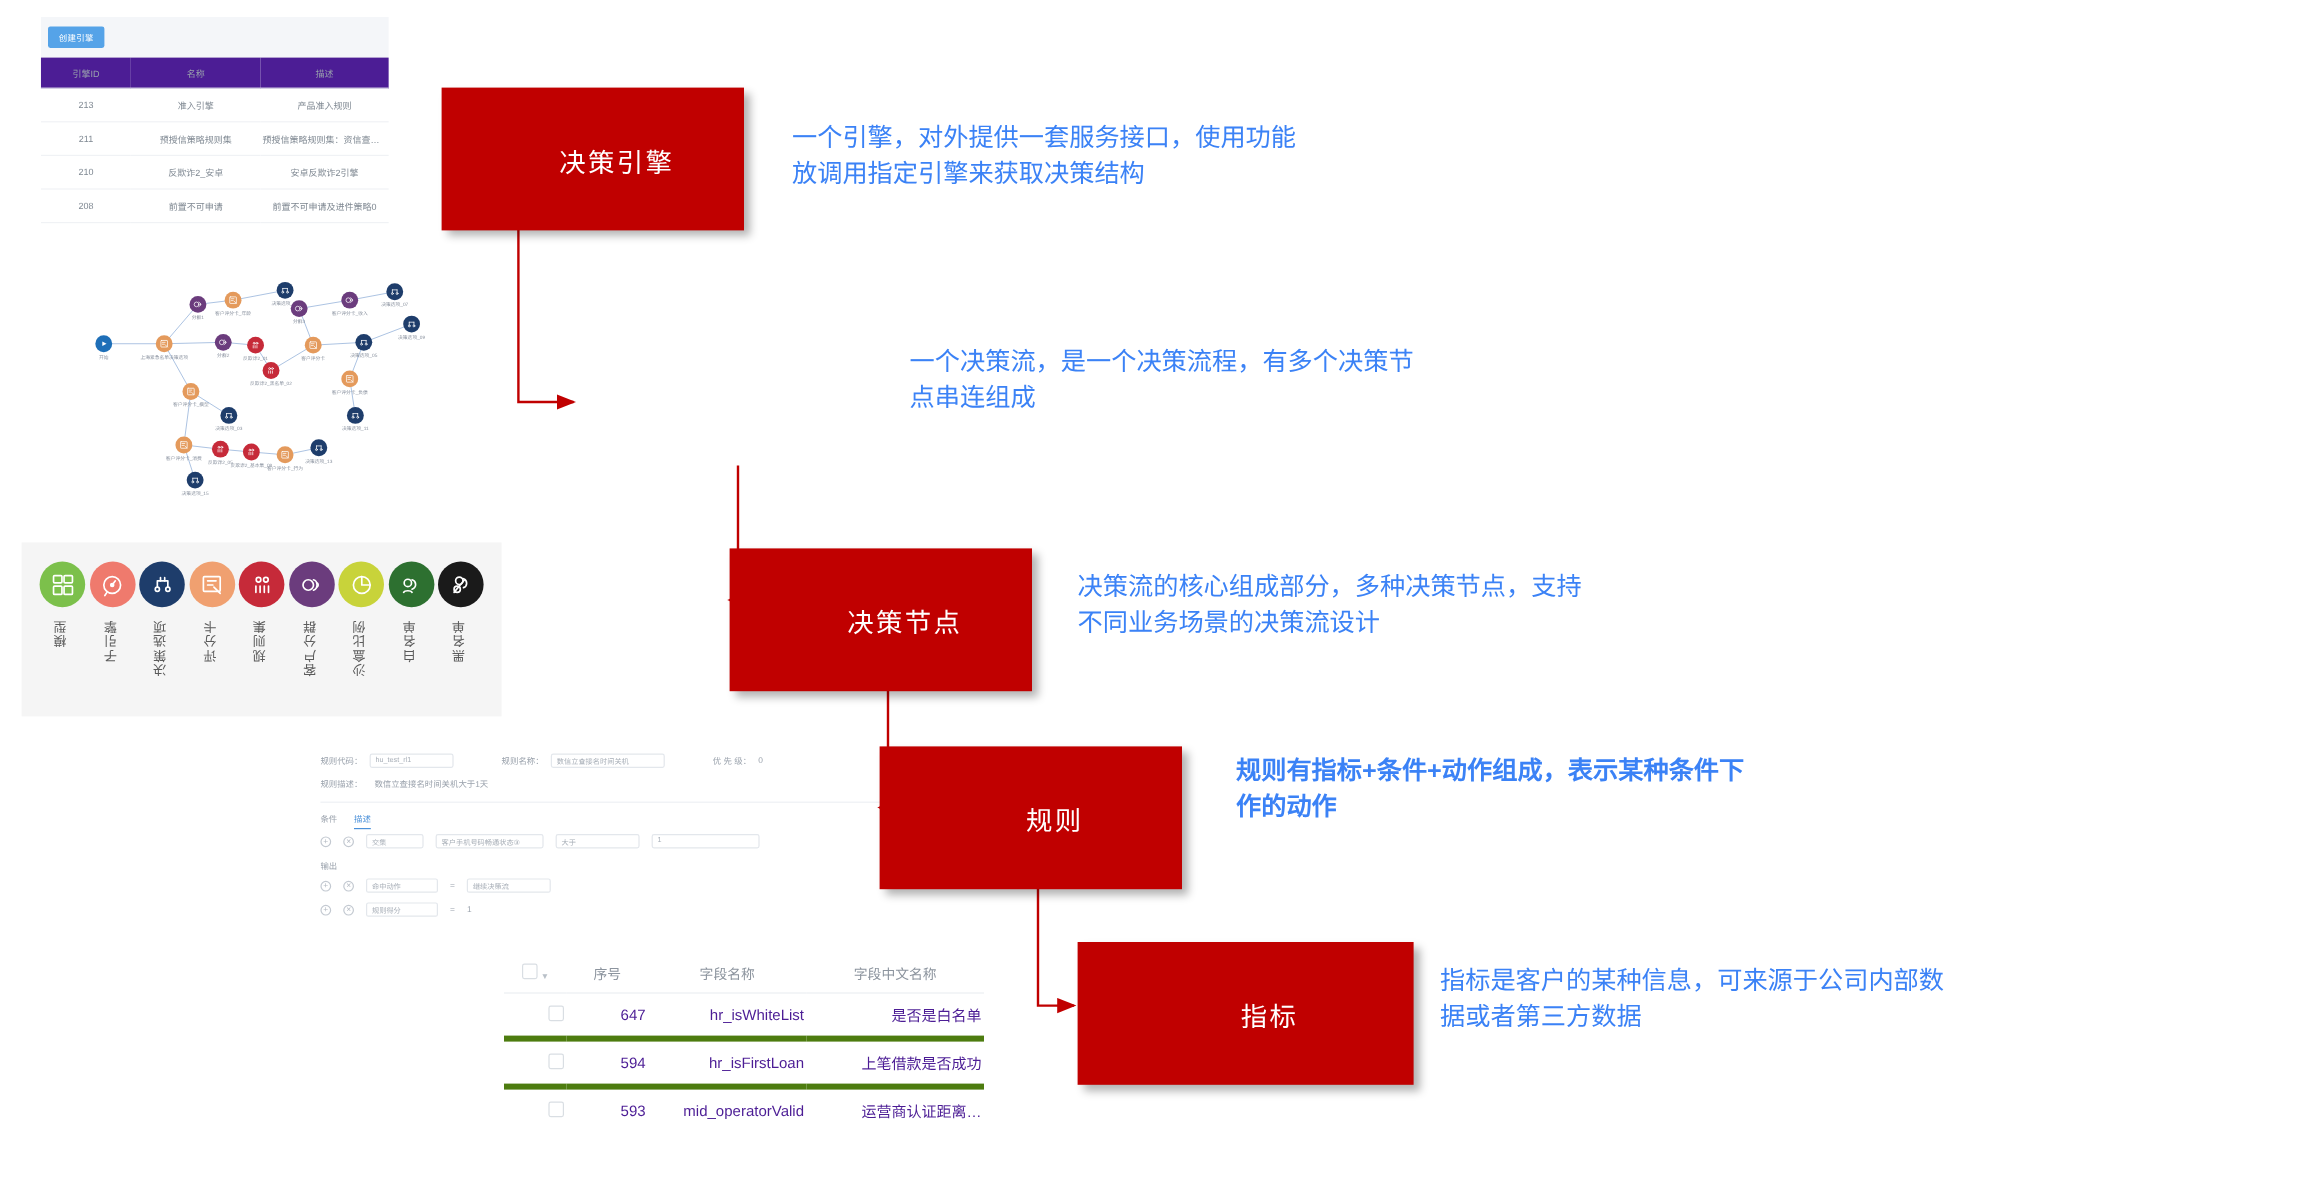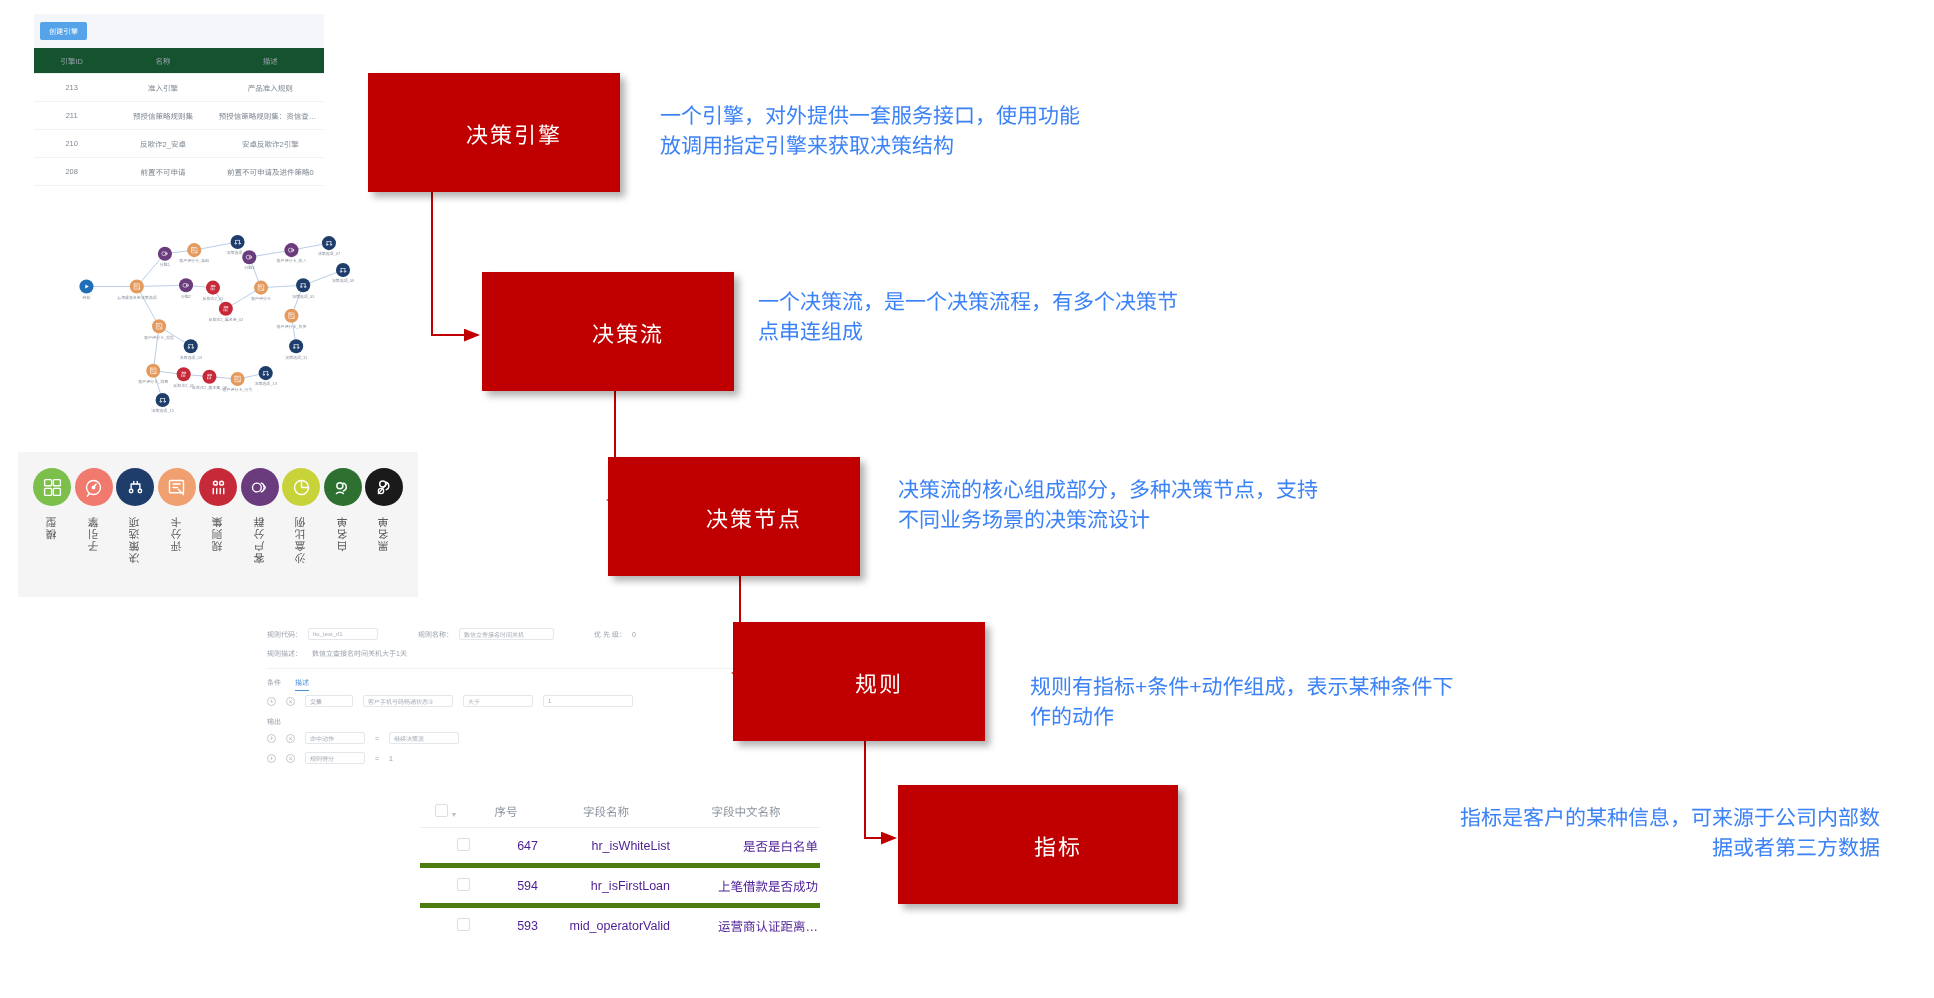--- a/index.html
+++ b/index.html
@@ -40,21 +40,21 @@
     background: #55a3e8;
     color: #ffffff;
     font-size: 7px;
     border-radius: 2px;
     padding: 4px 9px;
     letter-spacing: .3px;
     white-space: nowrap;
   }
   .eng-table { width: 100%; border-collapse: collapse; table-layout: fixed; }
   .eng-table th {
-    background: #14532d;
+    background: #4c1d95;
     color: #9aa3ad;
     font-size: 7.5px;
     font-weight: normal;
     padding: 7px 2px;
     text-align: center;
     border-bottom: 1px solid #edf0f3;
   }
   .eng-table td {
     color: #7f8892;
     font-size: 7.5px;
@@ -759,29 +759,28 @@
     <path d="M432,190 L432,335 L478,335" stroke="#c00000" stroke-width="2" fill="none" marker-end="url(#arrow)"></path>
 
     <path d="M615,388 L615,500 L608,500" stroke="#c00000" stroke-width="2" fill="none" marker-end="url(#arrow)"></path>
 
     <path d="M740,570 L740,673 L733,673" stroke="#c00000" stroke-width="2" fill="none" marker-end="url(#arrow)"></path>
 
     <path d="M865,735 L865,838 L895,838" stroke="#c00000" stroke-width="2" fill="none" marker-end="url(#arrow)"></path>
   </svg>
 
   <div class="redbox" style="left:368px; top:73px; width:252px; height:119px;">决策引擎</div>
-  <div class="redbox" style="left:482px; top:272px; width:252px; height:119px;">决策流</div>
   <div class="redbox" style="left:608px; top:457px; width:252px; height:119px;">决策节点</div>
   <div class="redbox" style="left:733px; top:622px; width:252px; height:119px;">规则</div>
   <div class="redbox" style="left:898px; top:785px; width:280px; height:119px;">指标</div>
 
   <div class="note" style="left:660px; top:101px; width:680px;">一个引擎，对外提供一套服务接口，使用功能
 放调用指定引擎来获取决策结构</div>
   <div class="note" style="left:758px; top:287px; width:680px;">一个决策流，是一个决策流程，有多个决策节
 点串连组成</div>
   <div class="note" style="left:898px; top:475px; width:680px;">决策流的核心组成部分，多种决策节点，支持
 不同业务场景的决策流设计</div>
-  <div class="note" style="left:1030px; top:672px; width:680px;">规则有指标+条件+动作组成，表示某种条件下
+  <div class="note" style="left:1030px; top:628px; width:680px;font-weight:bold;">规则有指标+条件+动作组成，表示某种条件下
 作的动作</div>
-  <div class="note" style="left:1200px; top:803px; width:680px;text-align:right;">指标是客户的某种信息，可来源于公司内部数
+  <div class="note" style="left:1200px; top:803px; width:680px;">指标是客户的某种信息，可来源于公司内部数
 据或者第三方数据</div>
 
 </div>
 
 </body></html>

